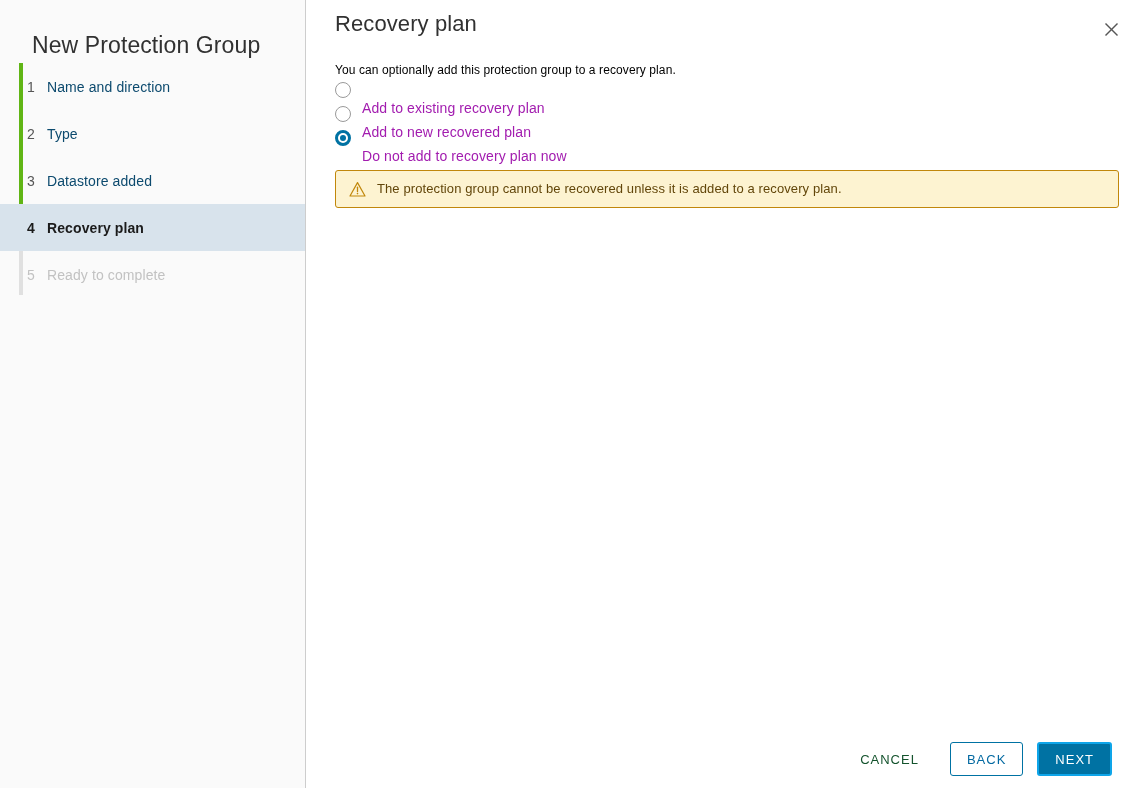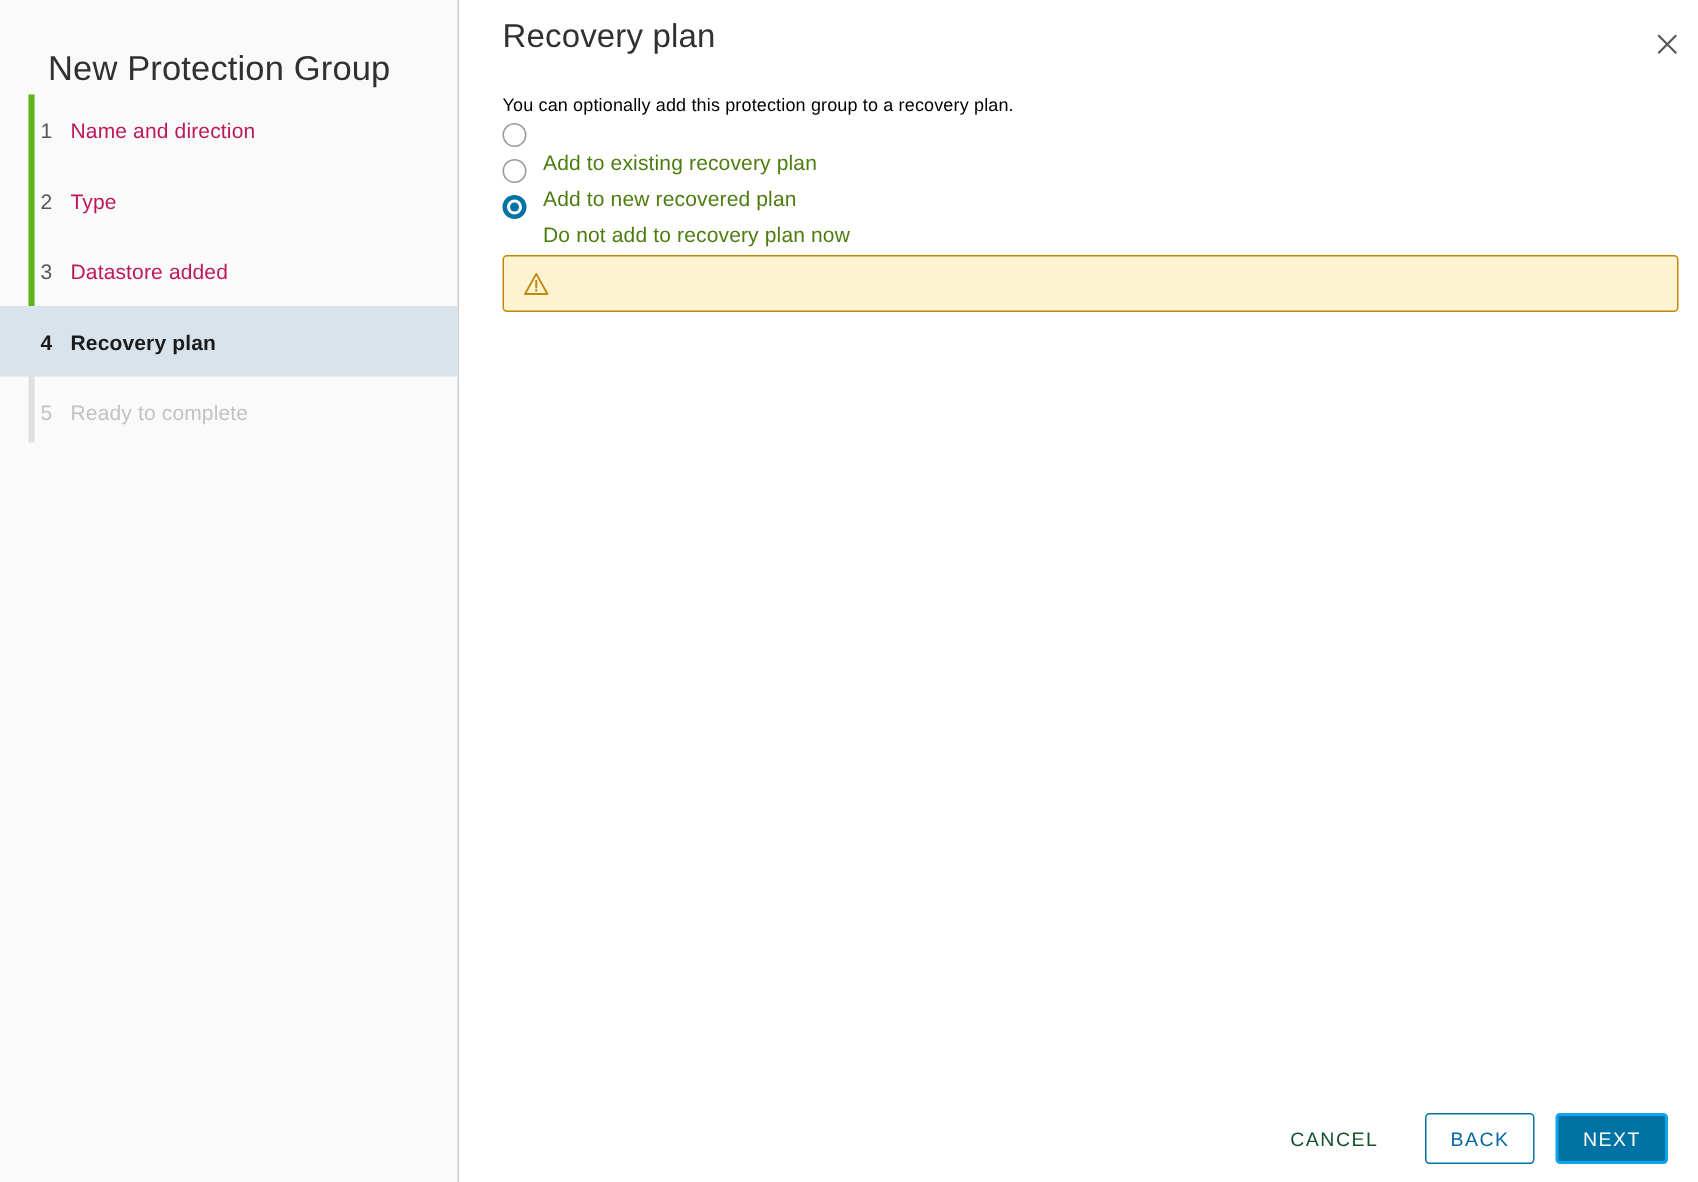--- a/index.html
+++ b/index.html
@@ -86,21 +86,21 @@
   }
   .step .num {
     width: 20px;
     flex: 0 0 20px;
     font-size: 14px;
     color: #565656;
     text-align: left;
   }
   .step .lbl {
     font-size: 14px;
-    color: #be185d;
+    color: #0c4a6e;
     letter-spacing: 0.1px;
   }
 
   .step.is-current {
     background: #d8e3ec;
   }
   .step.is-current .num,
   .step.is-current .lbl {
     color: #1b1b1b;
     font-weight: bold;
@@ -199,21 +199,21 @@
     width: 6px;
     height: 6px;
     margin-left: -3px;
     margin-top: -3px;
     border-radius: 50%;
     background: #0072a3;
   }
 
   .radio-label {
     font-size: 14px;
-    color: #4d7c0f;
+    color: #a21caf;
     letter-spacing: 0.1px;
     line-height: 18px;
     white-space: nowrap;
     margin-top: 36px;
   }
 
   
   .alert {
     position: absolute;
     left: 29px;
@@ -367,20 +367,21 @@
     </div>
 
     <div class="alert">
       <span class="alert-icon">
         <svg width="17" height="17" viewBox="0 0 17 17" aria-hidden="true">
           <path d="M8.5 1.6 L16 15 L1 15 Z" fill="none" stroke="#c1870b" stroke-width="1.2" stroke-linejoin="round"></path>
           <line x1="8.5" y1="6.2" x2="8.5" y2="10.6" stroke="#c1870b" stroke-width="1.3" stroke-linecap="round"></line>
           <circle cx="8.5" cy="12.6" r="0.8" fill="#c1870b"></circle>
         </svg>
       </span>
+      <span class="alert-text">The protection group cannot be recovered unless it is added to a recovery plan.</span>
     </div>
 
     <div class="footer">
       <button class="btn btn-flat">CANCEL</button>
       <button class="btn btn-outline">BACK</button>
       <button class="btn btn-solid">NEXT</button>
     </div>
 
   </section>
 </div>

